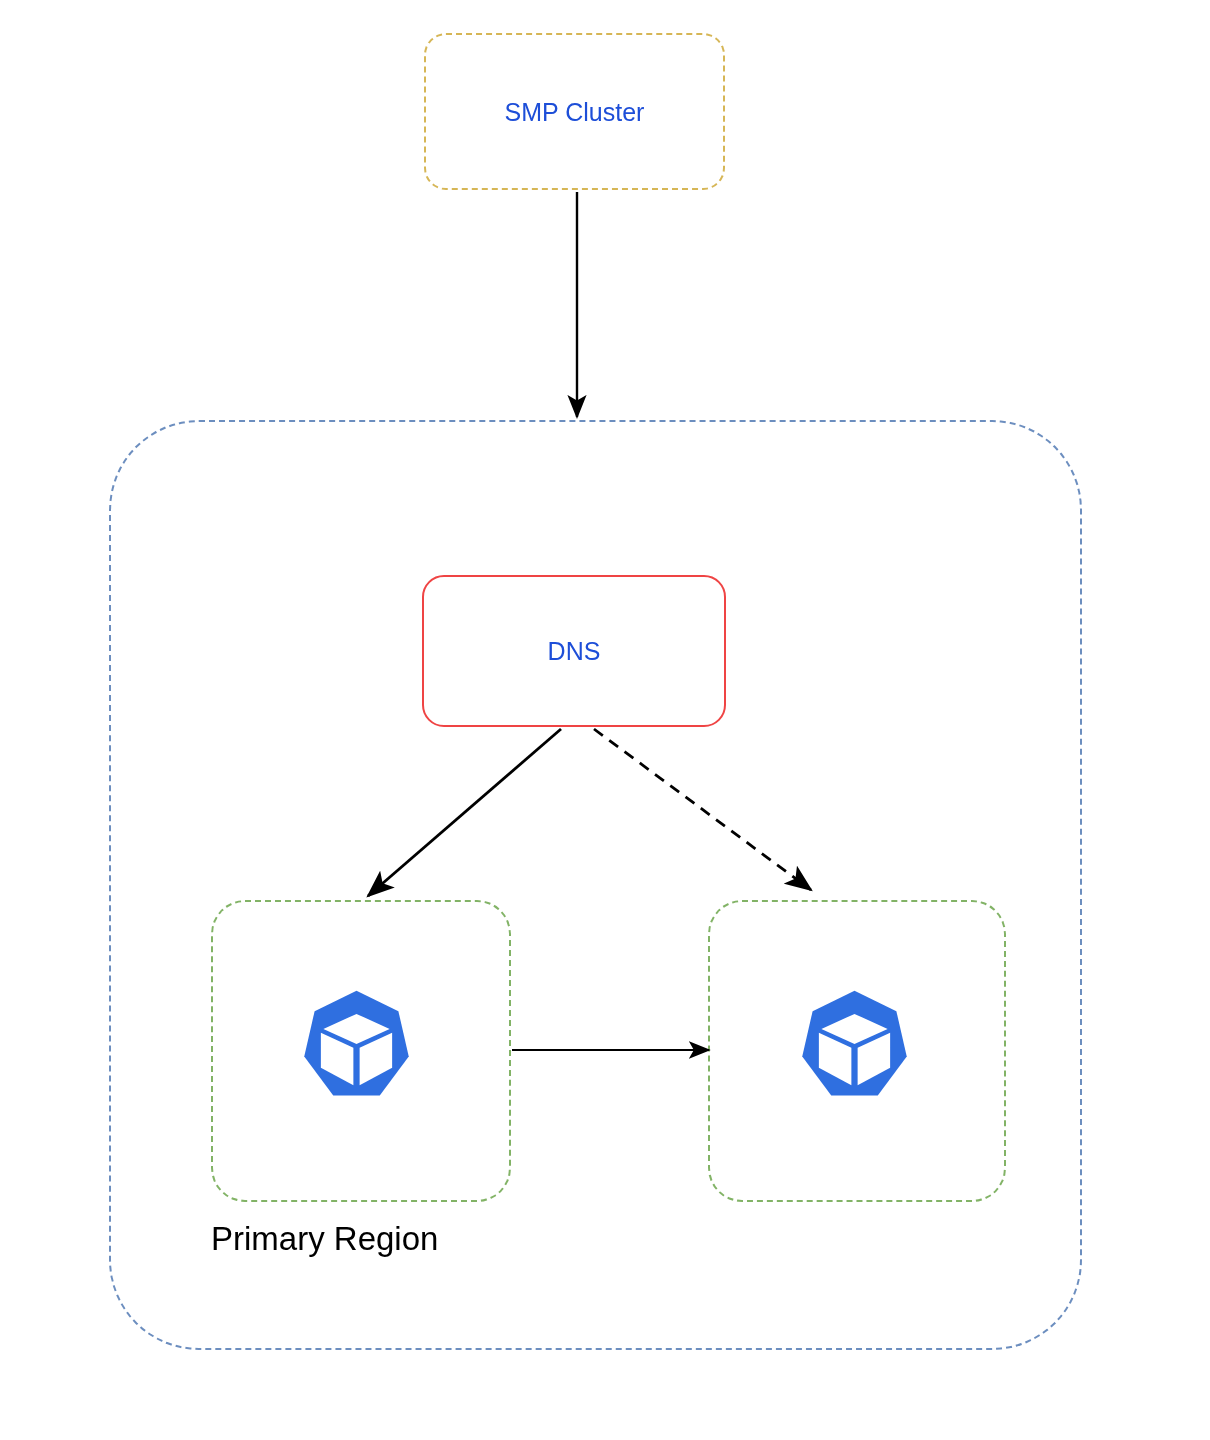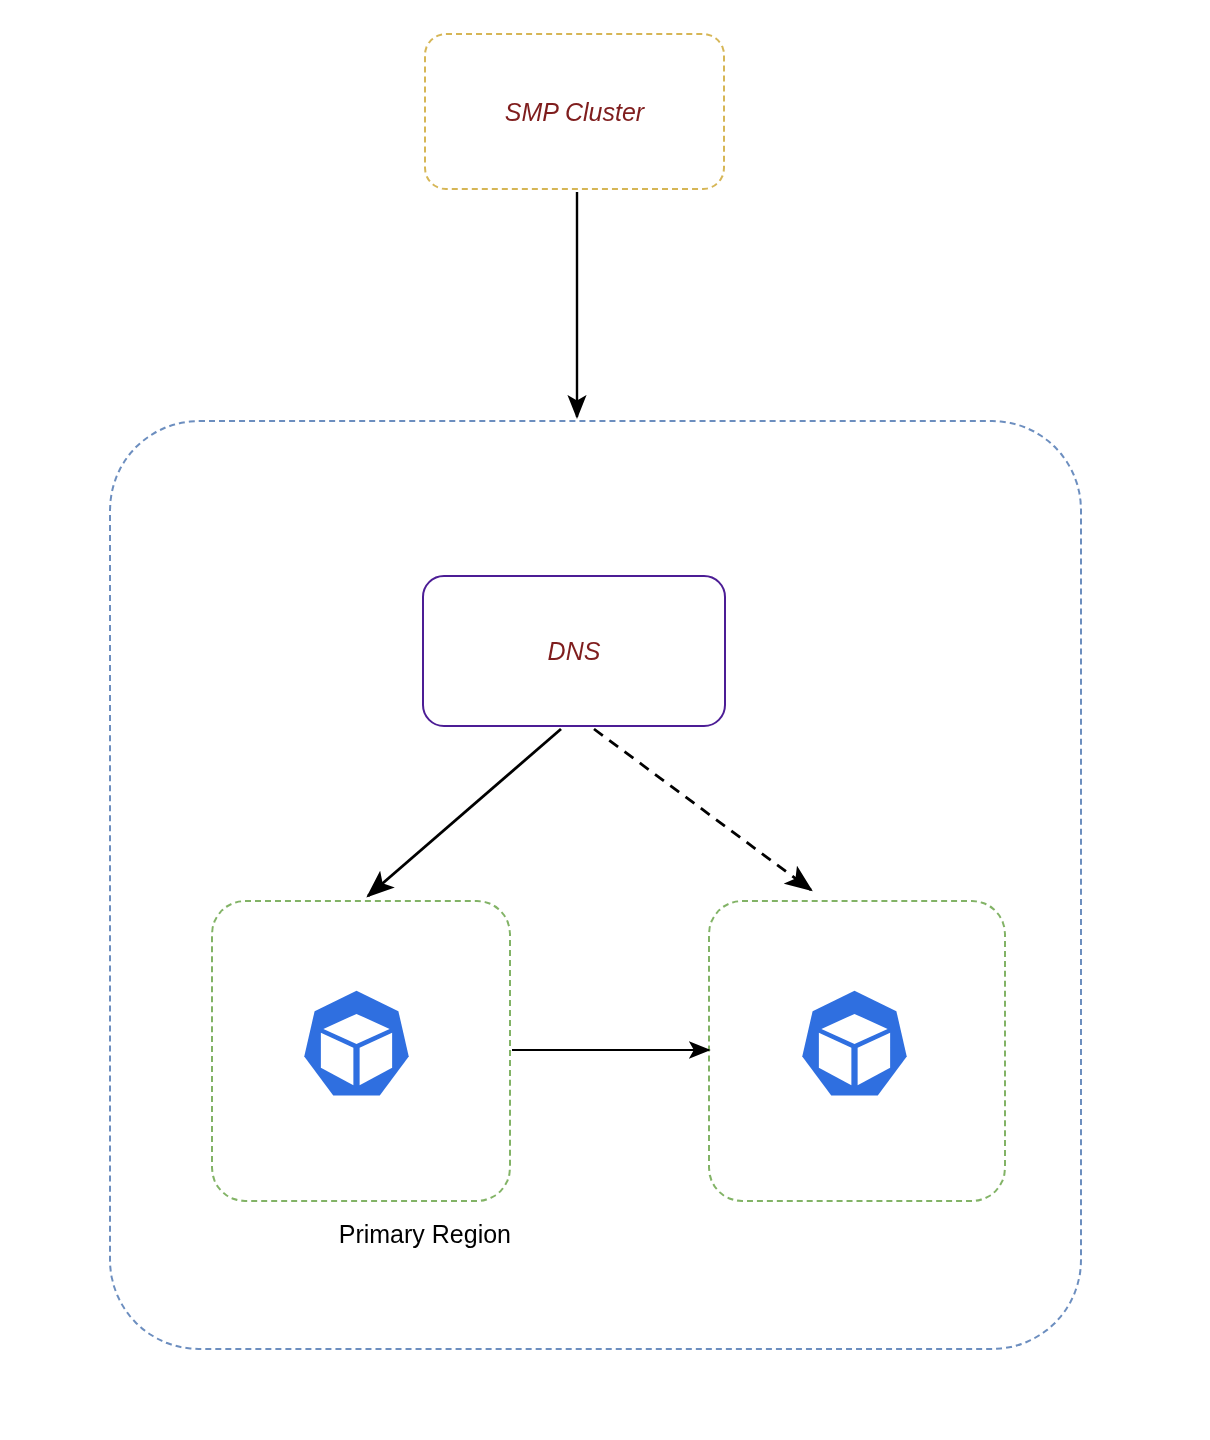--- a/index.html
+++ b/index.html
@@ -19,25 +19,24 @@
   }
   .box {
     position: absolute;
     box-sizing: border-box;
     display: flex;
     align-items: center;
     justify-content: center;
   }
   .label-text {
     font-size: 25px;
-    color: #7f1d1d;
+    color: #1d4ed8;
     line-height: 1.2;
     white-space: nowrap;
     text-align: center;
-    font-style: italic;
   }
 
   
   #smp-cluster-box {
     left: 424px;
     top: 33px;
     width: 301px;
     height: 157px;
     border: 2px dashed #d6b656;
     border-radius: 22px;
@@ -56,21 +55,21 @@
     background: transparent;
     display: block;
   }
 
   
   #dns-box {
     left: 422px;
     top: 575px;
     width: 304px;
     height: 152px;
-    border: 2px solid #4c1d95;
+    border: 2px solid #ef4444;
     border-radius: 22px;
     background: #ffffff;
   }
 
   
   .region-box {
     position: absolute;
     box-sizing: border-box;
     border: 2px dashed #82b366;
     border-radius: 34px;
@@ -85,22 +84,22 @@
   #secondary-region-box {
     left: 708px;
     top: 900px;
     width: 298px;
     height: 302px;
   }
 
   
   .region-caption {
     position: absolute;
-    text-align: right;
-    font-size: 25px;
+    text-align: left;
+    font-size: 33px;
     color: #000000;
     white-space: nowrap;
   }
   #primary-region-caption {
     left: 211px;
     top: 1220px;
     width: 300px;
   }
   #secondary-region-caption {
     left: 708px;

